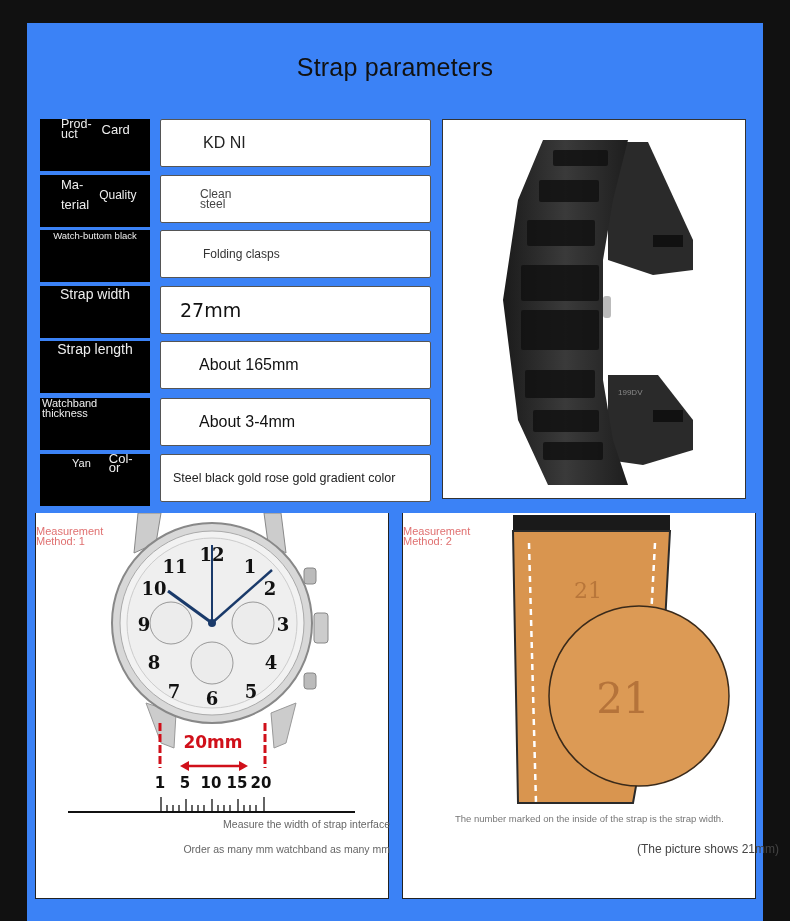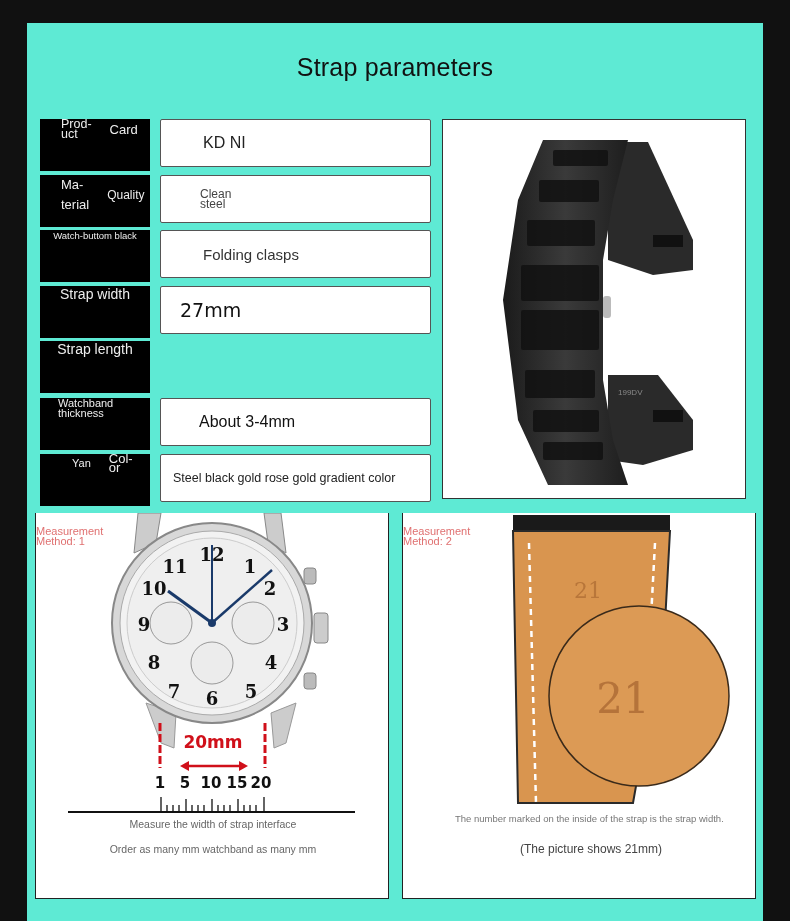--- a/index.html
+++ b/index.html
@@ -1,29 +1,29 @@
 <!DOCTYPE html>
 <html><head>
 <meta charset="utf-8">
 <style>
   * { box-sizing: border-box; margin: 0; padding: 0; }
   html, body { width: 790px; height: 921px; background: #111111; overflow: hidden; }
   body { position: relative; font-family: "Liberation Sans", sans-serif; }
-  .page { position: absolute; left: 27px; top: 23px; width: 736px; height: 898px; background: #5eead4; }
+  .page { position: absolute; left: 27px; top: 23px; width: 736px; height: 898px; background: #3b82f6; }
   .title { position: absolute; left: 0; top: 30px; width: 736px; text-align: center; font-size: 25px; color: #111; letter-spacing: 0.2px; }
   .lbl { position: absolute; left: 13px; width: 110px; height: 52px; background: #000; color: #eee; display: flex; align-items: flex-start; font-size: 13px; }
   .val { position: absolute; left: 133px; width: 271px; height: 48px; border: 1.5px solid #555; border-radius: 2px; background: #fff; display: flex; align-items: center; color: #222; }
   .lbl .two { display: flex; align-items: center; width: 100%; padding-left: 21px; }
   .lbl .stack { line-height: 10px; font-size: 12.5px; }
-  .lbl .word2 { margin-left: 18px; font-size: 13px; }
+  .lbl .word2 { margin-left: 10px; font-size: 13px; }
   .lbl.center { justify-content: center; }
   .prodimg { position: absolute; left: 415px; top: 96px; width: 304px; height: 380px; border: 1.5px solid #333; background: #fff; overflow: hidden; }
   .panel { position: absolute; top: 490px; height: 386px; border: 1.5px solid #222; border-top: none; background: #fff; }
   .panel .mlabel { position: absolute; left: 0; top: 14px; color: #e07070; font-size: 11px; line-height: 9.5px; }
-  .cap { position: absolute; color: #666; font-size: 10.5px; text-align: center; }
+  .cap { position: absolute; color: #666; font-size: 10.5px; text-align: right; }
 </style>
 </head>
 <body>
 
 <div class="page">
   <div class="title">Strap parameters</div>
 
   <div class="lbl" style="top:96px">
     <div class="two">
       <span class="stack" style="white-space:pre-line">Prod-
@@ -37,28 +37,29 @@
     <div class="two">
       <span class="stack" style="white-space:pre-line; font-size:13px; line-height:20px;">Ma-
 terial</span>
       <span class="word2" style="font-size:12px">Quality</span>
     </div>
   </div>
   <div class="val" style="top:152px; padding-left:39px; font-size:12px; line-height:10px; white-space:pre-line; color:#444;">Clean
 steel</div>
 
   <div class="lbl center" style="top:207px; font-size:9.5px;">Watch-buttom black</div>
-  <div class="val" style="top:207px; padding-left:42px; font-size:15px; color:#333;">Folding clasps</div>
+  <div class="val" style="top:207px; padding-left:42px; font-size:12px; color:#333;">Folding clasps</div>
 
   <div class="lbl center" style="top:263px; font-size:14px;">Strap width</div>
   <div class="val" style="top:263px; padding-left:19px; font-size:19px; font-family:'DejaVu Sans', sans-serif; color:#111;">27mm</div>
 
   <div class="lbl center" style="top:318px; font-size:14px;">Strap length</div>
-
-  <div class="lbl" style="top:375px; padding-left:18px; font-size:11px; line-height:10px; white-space:pre-line;">Watchband
+  <div class="val" style="top:318px; padding-left:38px; font-size:16px; color:#111;">About 165mm</div>
+
+  <div class="lbl" style="top:375px; padding-left:2px; font-size:11px; line-height:10px; white-space:pre-line;">Watchband
 thickness</div>
   <div class="val" style="top:375px; padding-left:38px; font-size:16px; color:#111;">About 3-4mm</div>
 
   <div class="lbl" style="top:431px">
     <div class="two" style="padding-left:32px">
       <span style="font-size:11px">Yan</span>
       <span class="word2" style="white-space:pre-line; line-height:9px; margin-left:18px;">Col-
 or</span>
     </div>
   </div>

